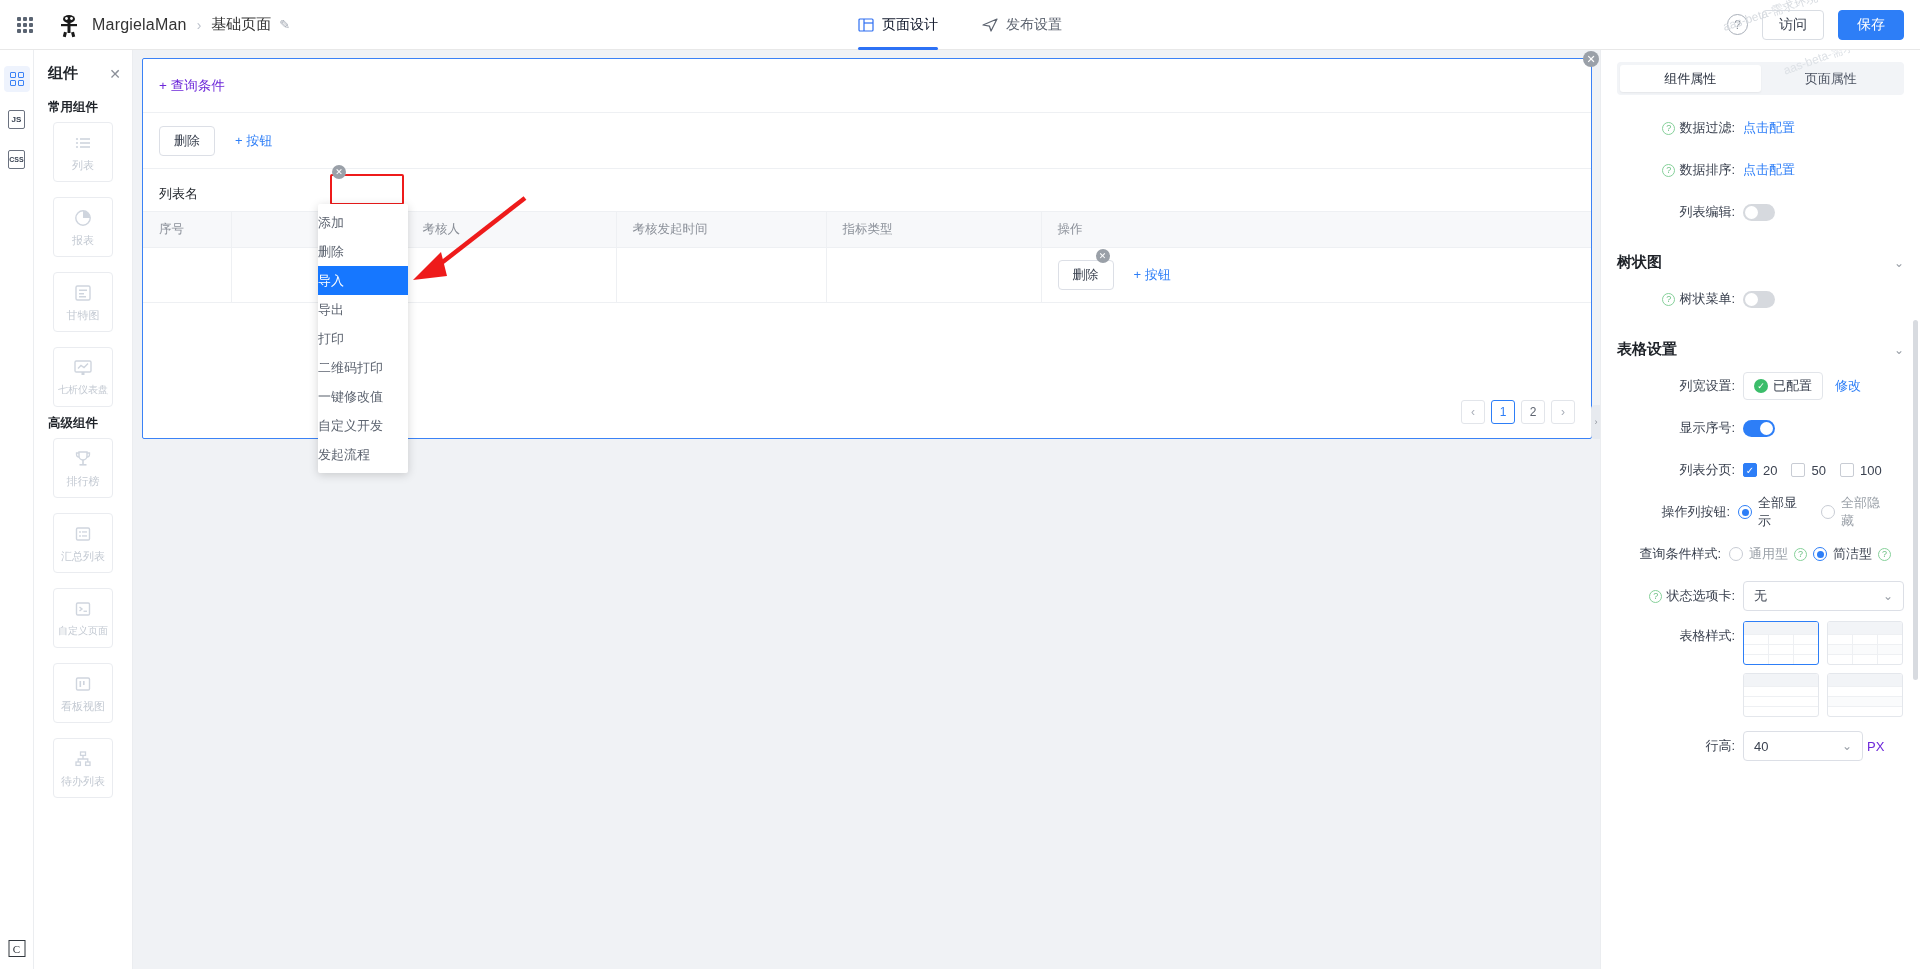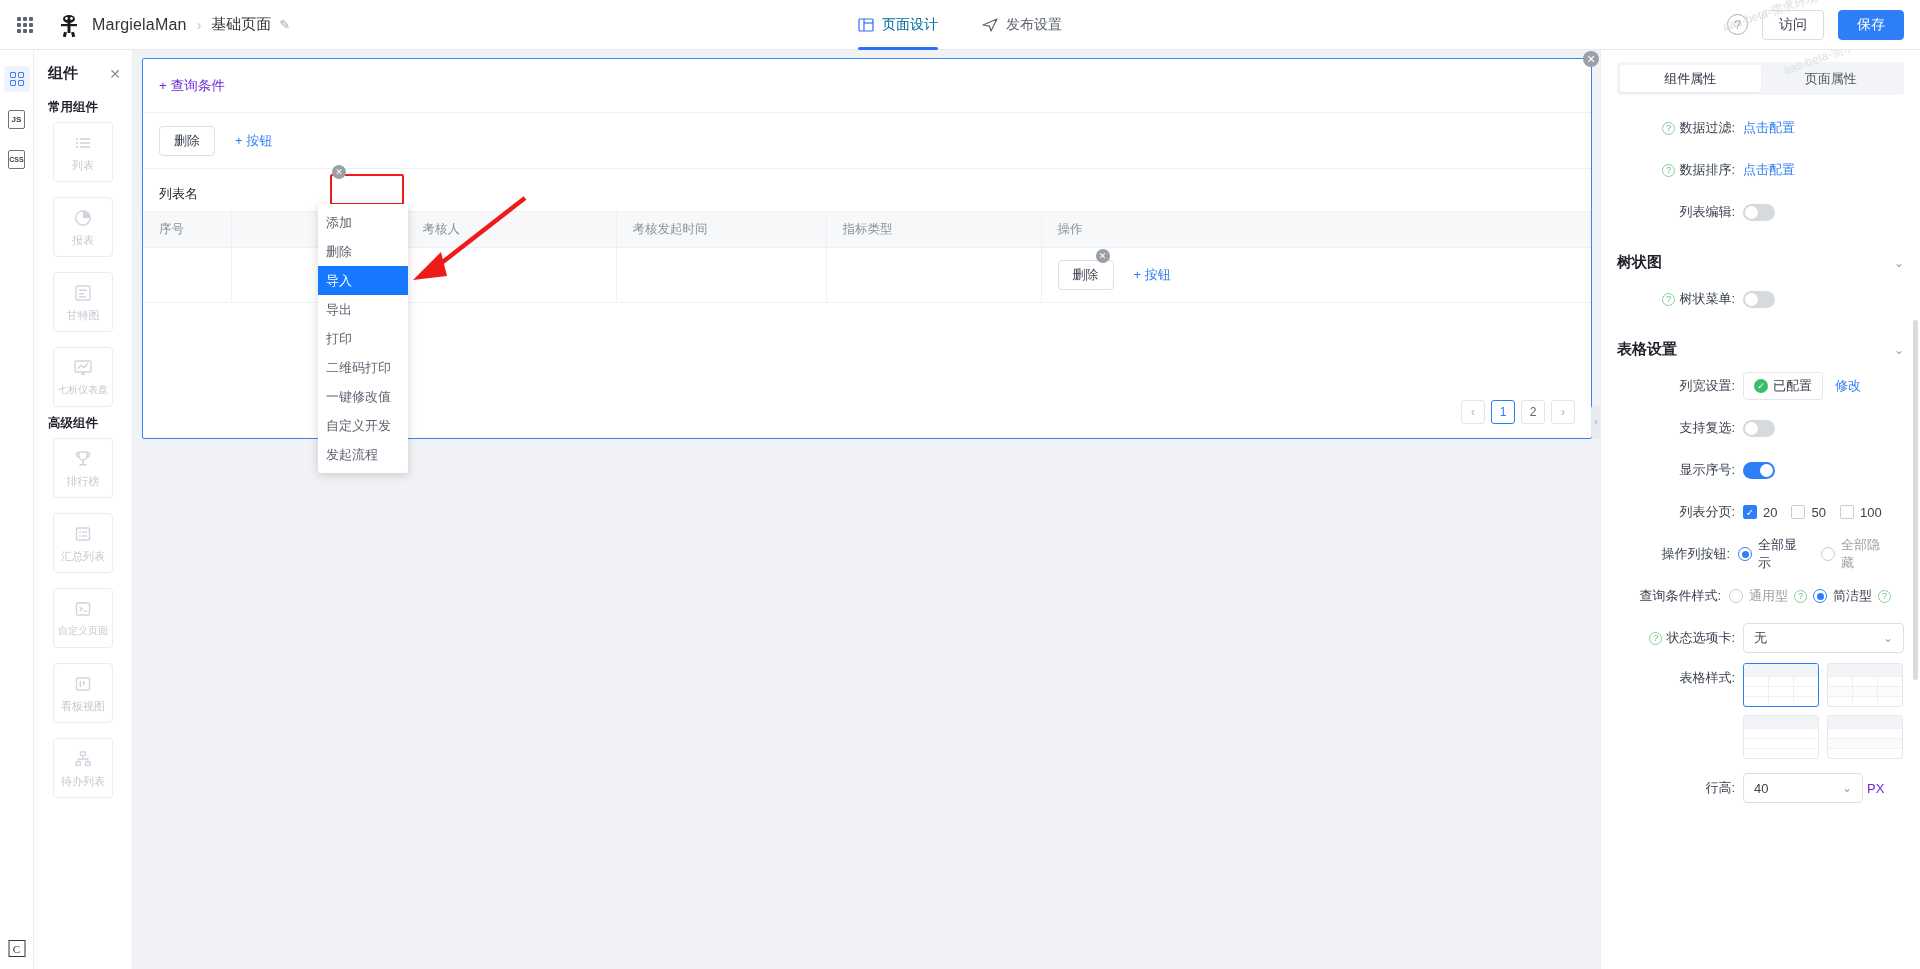--- a/index.html
+++ b/index.html
@@ -18,21 +18,21 @@
   .grid-btn{ width:50px; height:50px; display:flex; align-items:center; justify-content:center; cursor:pointer;}
   .grid-glyph{ display:grid; grid-template-columns:repeat(3,4px); grid-template-rows:repeat(3,4px); gap:2px;}
   .grid-glyph i{ background:#5a6472; display:block; width:4px; height:4px; border-radius:1px;}
   .logo{ width:30px;height:30px;display:flex;align-items:center;justify-content:center;margin-left:4px;}
   .brand{ font-size:16px; color:#333; margin-left:8px; letter-spacing:.2px;}
   .crumb-sep{ color:#bcc2cc; margin:0 10px; font-size:14px;}
   .crumb-cur{ font-size:15px; color:#333;}
   .pencil{ margin-left:8px; color:#a3a9b3; font-size:13px; cursor:pointer;}
   .center-tabs{ position:absolute; left:50%; transform:translateX(-50%); display:flex; height:50px; align-items:center; gap:44px;}
   .ctab{ display:flex; align-items:center; gap:8px; height:50px; font-size:14px; color:#5d6470; cursor:pointer; position:relative;}
-  .ctab.active{ color:#0369a1;}
+  .ctab.active{ color:#0f172a;}
   .ctab.active:after{ content:""; position:absolute; left:0; right:0; bottom:0; height:3px; background:#2d71f5; border-radius:2px;}
   .ctab svg{ display:block;}
   .top-right{ margin-left:auto; display:flex; align-items:center; gap:14px; padding-right:16px;}
   .help-circle{ width:21px;height:21px;border:1.3px solid #a9afb9;border-radius:50%;color:#8d939d;
     display:flex;align-items:center;justify-content:center;font-size:12px;cursor:pointer;}
   .btn-outline{ height:30px; min-width:62px; padding:0 16px; background:#fff; border:1px solid #d9dde3; border-radius:4px;
     color:#3b4250; font-size:14px; display:flex;align-items:center;justify-content:center;cursor:pointer;}
   .btn-primary{ height:30px; min-width:62px; padding:0 18px; background:#2d7ef7; border:1px solid #2d7ef7; border-radius:4px;
     color:#fff; font-size:14px; display:flex;align-items:center;justify-content:center;cursor:pointer;}
   .wm{ position:absolute; right:100px; top:4px; font-size:12px; color:#d7dbe0; transform:rotate(-18deg); pointer-events:none; user-select:none;}
@@ -90,21 +90,21 @@
   .cell-actions{ display:flex; align-items:center; gap:8px; position:relative;}
   .pager{ position:absolute; right:16px; bottom:14px; display:flex; align-items:center; gap:6px;}
   .pg{ min-width:24px;height:24px;border:1px solid #e2e5ea;border-radius:3px;background:#fff;color:#5d6470;
     font-size:12px; display:flex;align-items:center;justify-content:center; cursor:pointer;}
   .pg.cur{ border-color:#2d7ef7; color:#2d7ef7;}
   .pg.arrow{ color:#a8aeb8;}
 
   
   .dropdown{ position:absolute; left:185px; top:154px; width:90px; background:#fff;
     box-shadow:0 2px 10px rgba(0,0,0,.17); border-radius:2px; padding:4px 0; z-index:30;}
-  .ditem{ height:29px; display:flex; align-items:center; padding:0 8px; font-size:13px; color:#5d6470; cursor:pointer;}
+  .ditem{ height:29px; display:flex; align-items:center; padding:0 0; font-size:13px; color:#5d6470; cursor:pointer;}
   .ditem.sel{ background:#1677ff; color:#fff;}
   .arrow-red{ position:absolute; left:270px; top:140px; z-index:25; pointer-events:none;}
 
   
   .handle{ position:absolute; right:-1px; top:355px; width:10px; height:34px; background:#e7eaef;
     border-radius:4px 0 0 4px; display:flex; align-items:center; justify-content:center; color:#8b9099; font-size:9px; cursor:pointer; z-index:12;}
 
   
   .right{ width:320px; background:#fff; border-left:1px solid #ebedf0; position:relative; overflow:hidden;}
   .rp-scroll{ height:919px; overflow:hidden; padding:12px 16px 0 16px;}
@@ -446,24 +446,20 @@
 
       <div class="frow">
         <div class="flabel">列宽设置:</div>
         <div class="tagbox">
           <span class="ok">✓</span>
           <span>已配置</span>
         </div>
         <span class="lnk" style="margin-left:12px">修改</span>
       </div>
 
-      <div class="frow">
-        <div class="flabel">支持复选:</div>
-        <div class="sw"></div>
-      </div>
 
       <div class="frow">
         <div class="flabel">显示序号:</div>
         <div class="sw on"></div>
       </div>
 
       <div class="frow">
         <div class="flabel">列表分页:</div>
         <label class="opt">
           <span class="cbx on">✓</span>

